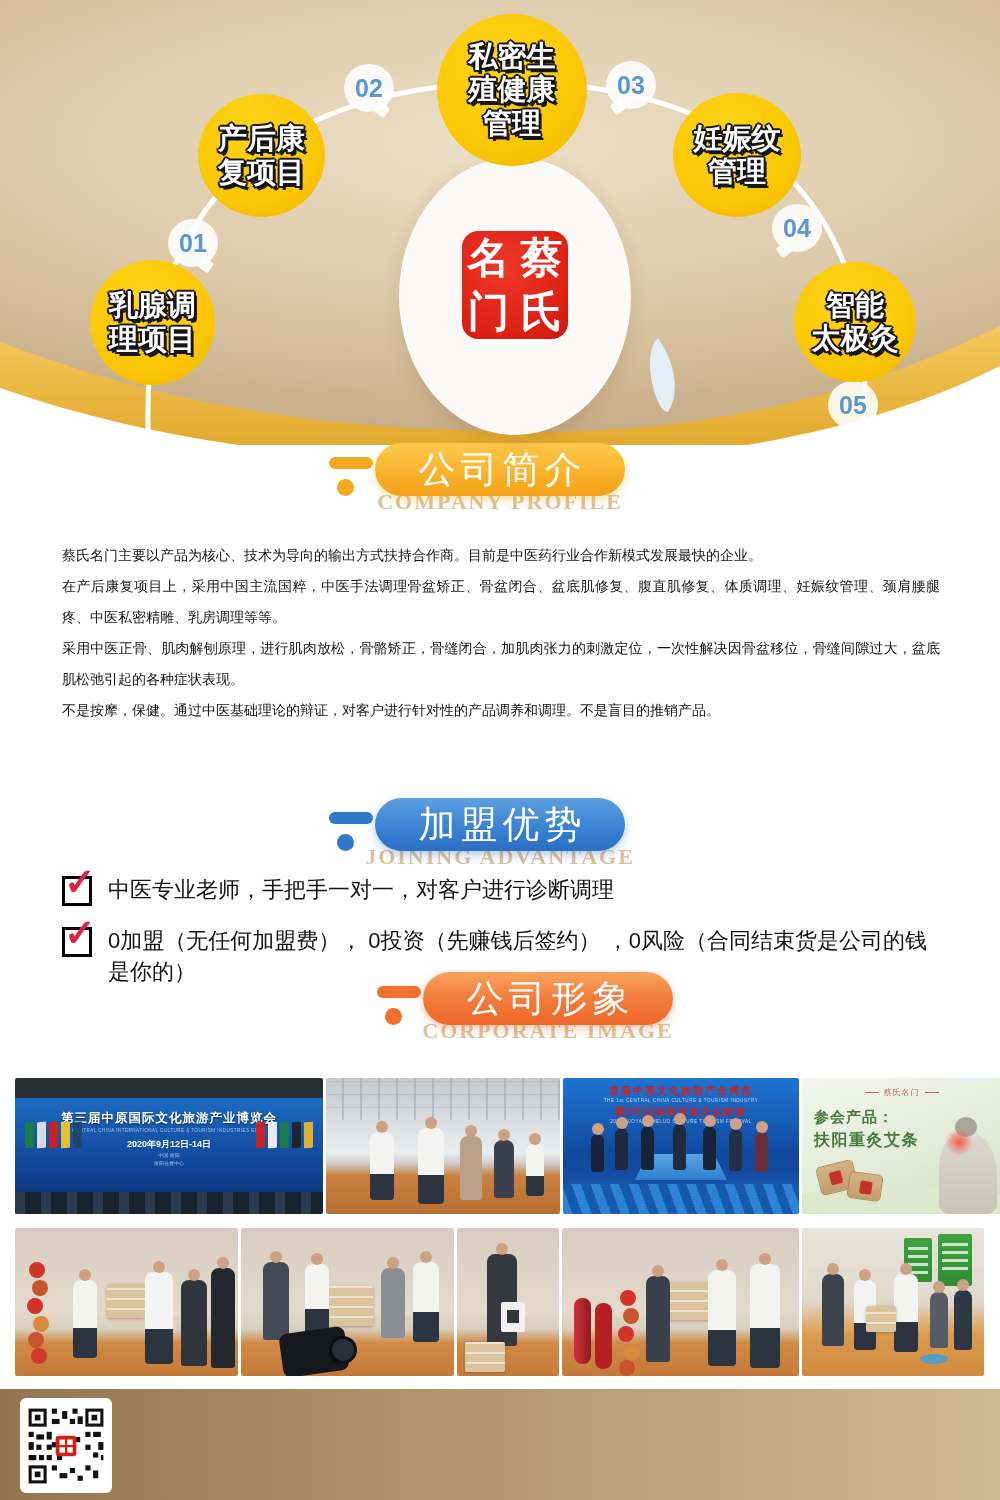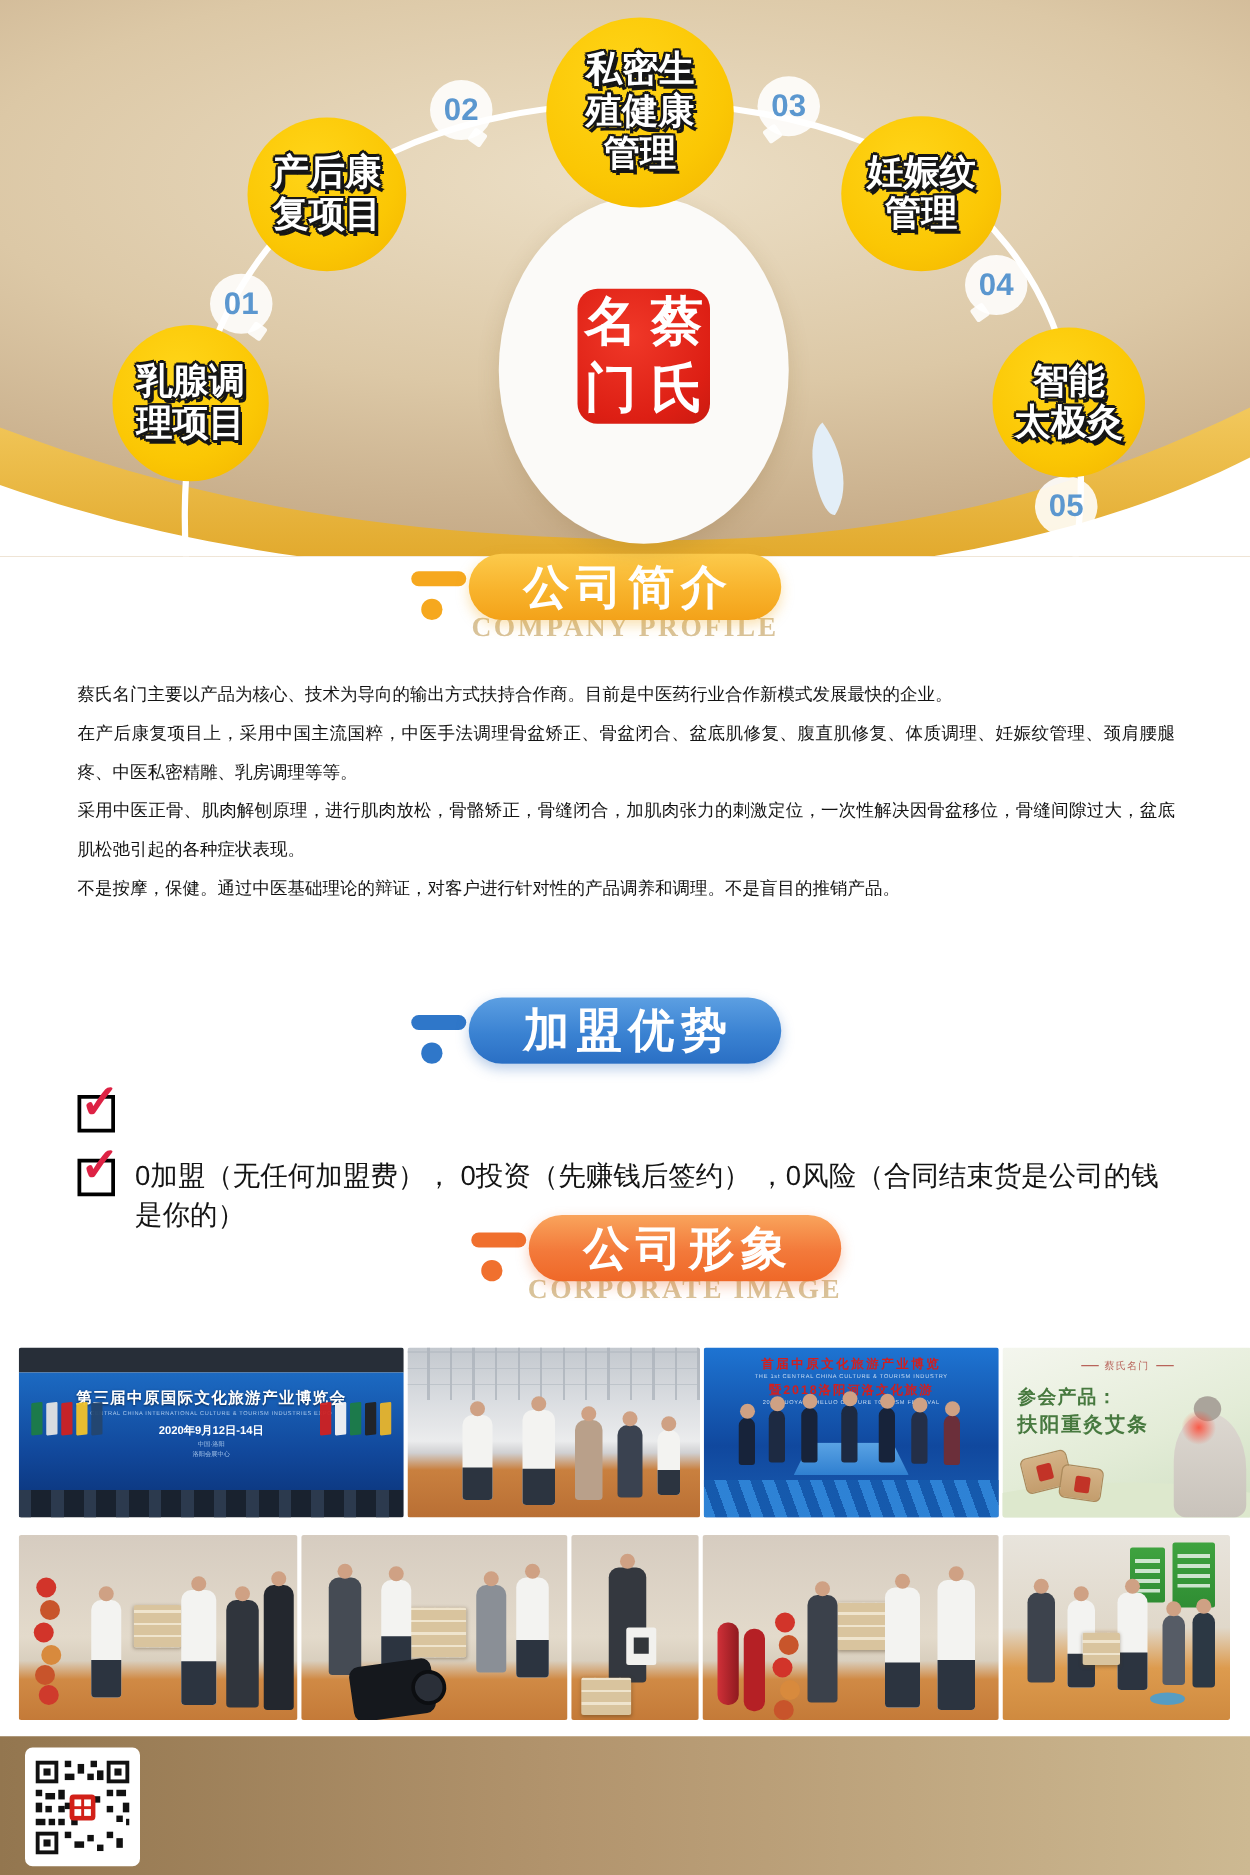--- a/index.html
+++ b/index.html
@@ -32,21 +32,21 @@
   .num::after{content:"";position:absolute;bottom:-4px;right:6px;width:12px;height:12px;
         background:rgba(255,255,255,.88);transform:rotate(35deg);border-radius:2px;}
   .num.tail-l::after{right:auto;left:6px;transform:rotate(-35deg);}
   .num.no-tail::after{display:none;}
 
   
   .sec{position:absolute;left:0;width:100%;text-align:center;}
   .pill-wrap{position:relative;display:inline-block;z-index:2;}
   .pill{position:relative;width:250px;height:53px;border-radius:27px;
         display:flex;align-items:center;justify-content:center;
-        font-family:"Liberation Serif",serif;font-weight:bold;font-size:37px;color:#fff;
+        font-family:"Liberation Serif",serif;font-weight:normal;font-size:37px;color:#fff;
         letter-spacing:5px;text-indent:5px;}
   .pill-dash{position:absolute;left:-46px;top:14px;width:44px;height:12px;border-radius:6px;}
   .pill-dot{position:absolute;left:-38px;top:36px;width:17px;height:17px;border-radius:50%;}
   .sec-sub{margin-top:-7px;position:relative;z-index:1;font-family:"Liberation Serif",serif;
         font-weight:bold;font-size:22px;letter-spacing:2px;color:#d9c39a;}
   .pill-yellow{background:linear-gradient(180deg,#fcca4b 0%,#f8b32c 55%,#f3a219 100%);
         box-shadow:0 4px 10px rgba(240,170,30,.35);}
   .pill-blue{background:linear-gradient(180deg,#5c9fe2 0%,#3a82d2 55%,#2a6fc4 100%);
         box-shadow:0 4px 10px rgba(50,110,190,.35);}
   .pill-orange{background:linear-gradient(180deg,#f9a45c 0%,#f3793a 55%,#ef6828 100%);
@@ -244,27 +244,29 @@
     <p>采用中医正骨、肌肉解刨原理，进行肌肉放松，骨骼矫正，骨缝闭合，加肌肉张力的刺激定位，一次性解决因骨盆移位，骨缝间隙过大，盆底肌松弛引起的各种症状表现。</p>
     <p>不是按摩，保健。通过中医基础理论的辩证，对客户进行针对性的产品调养和调理。不是盲目的推销产品。</p>
   </div>
 
   <div class="sec" style="top:798px;">
     <div class="pill-wrap">
       <i class="pill-dash dec-blue"></i>
       <i class="pill-dot dec-blue"></i>
       <div class="pill pill-blue">加盟优势</div>
     </div>
+    <div class="sec-sub">JOINING ADVANTAGE</div>
   </div>
 
   <div class="checklist">
     <div class="check-item">
       <span class="checkbox">
         <span class="check-mark">✓</span>
       </span>
+      <span>中医专业老师，手把手一对一，对客户进行诊断调理</span>
     </div>
     <div class="check-item">
       <span class="checkbox">
         <span class="check-mark">✓</span>
       </span>
       <span>0加盟（无任何加盟费）， 0投资（先赚钱后签约） ，0风险（合同结束货是公司的钱是你的）</span>
     </div>
   </div>
 
   <div class="sec" style="top:972px;padding-left:48px;">

